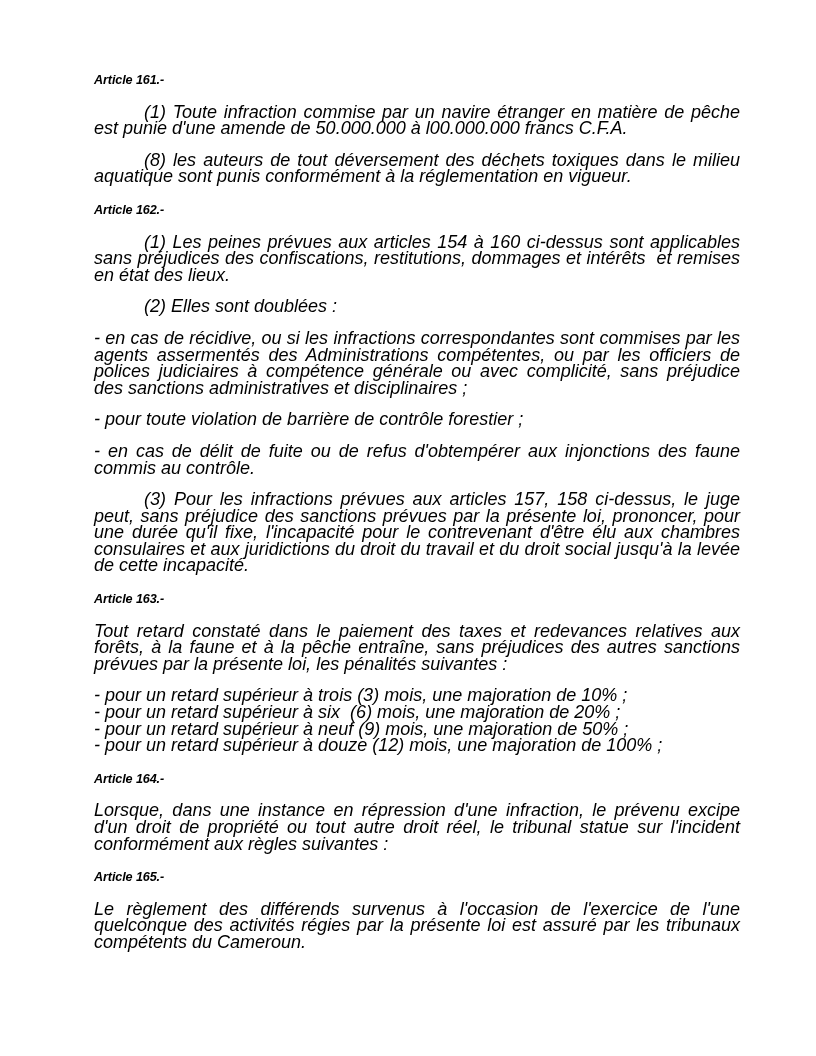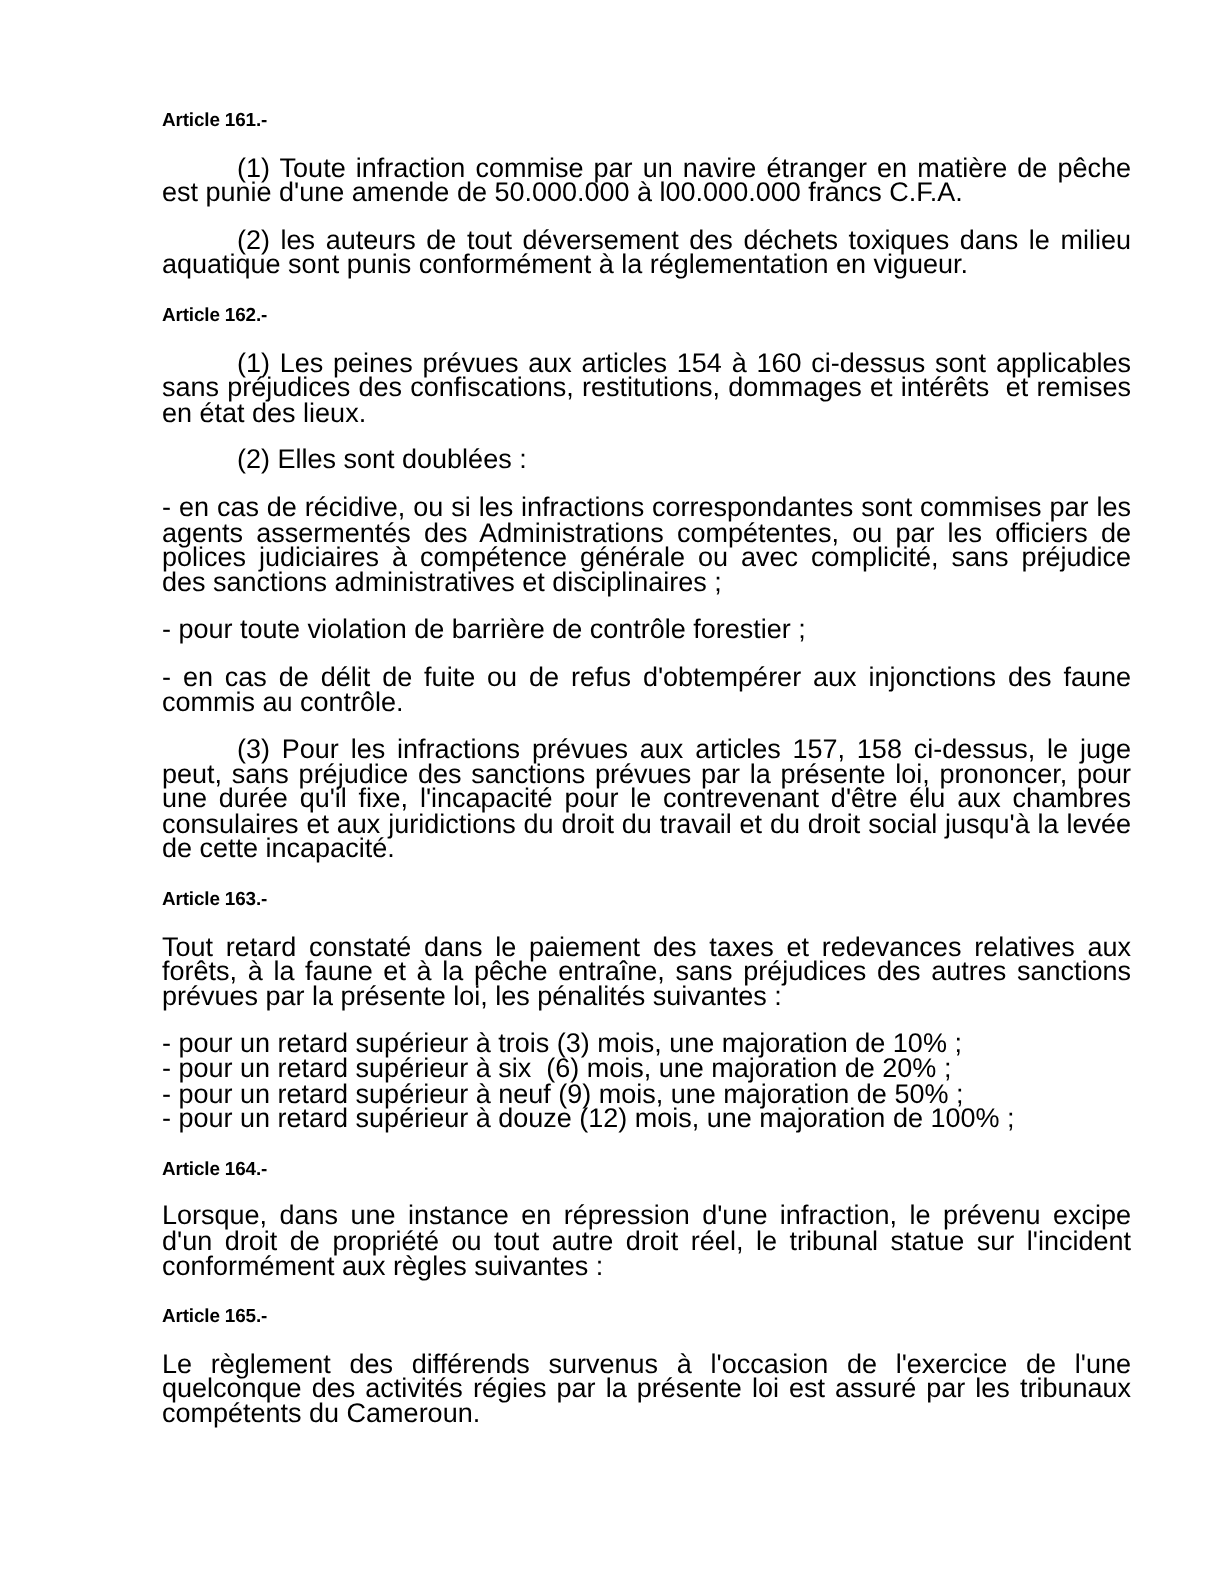--- a/index.html
+++ b/index.html
@@ -12,23 +12,24 @@
     position: relative;
     width: 816px;
     height: 1056px;
     background: #ffffff;
     margin: 0 auto;
     overflow: hidden;
     box-sizing: border-box;
   }
   .content {
     position: absolute;
-    left: 108px;
+    left: 94px;
     top: 72px;
     width: 646px;
+    font-style: italic;
   }
   .blk {
     font-family: "Liberation Sans", sans-serif;
     color: #000000;
     font-size: 18px;
     line-height: 16.6px;
     text-align: justify;
     text-justify: inter-word;
     margin: 0;
     white-space: pre-wrap;
@@ -60,21 +61,21 @@
 </head>
 <body>
 
 <div class="page">
   <div class="content">
 
     <p class="blk heading gap-first">Article 161.-</p>
 
     <p class="blk indent gap-para">(1) Toute infraction commise par un navire étranger en matière de pêche est punie d'une amende de 50.000.000 à l00.000.000 francs C.F.A.</p>
 
-    <p class="blk indent gap-para">(2) les auteurs de tout déversement des déchets toxiques dans le milieu aquatique sont punis conformément à la réglementation en vigueur.</p>
+    <p class="blk indent gap-para">(8) les auteurs de tout déversement des déchets toxiques dans le milieu aquatique sont punis conformément à la réglementation en vigueur.</p>
 
     <p class="blk heading gap-head-before">Article 162.-</p>
 
     <p class="blk indent gap-para">(1) Les peines prévues aux articles 154 à 160 ci-dessus sont applicables sans préjudices des confiscations, restitutions, dommages et intérêts  et remises en état des lieux.</p>
 
     <p class="blk indent gap-para">(2) Elles sont doublées :</p>
 
     <p class="blk bullet gap-list-before">- en cas de récidive, ou si les infractions correspondantes sont commises par les agents assermentés des Administrations compétentes, ou par les officiers de polices judiciaires à compétence générale ou avec complicité, sans préjudice des sanctions administratives et disciplinaires ;</p>
 
 

